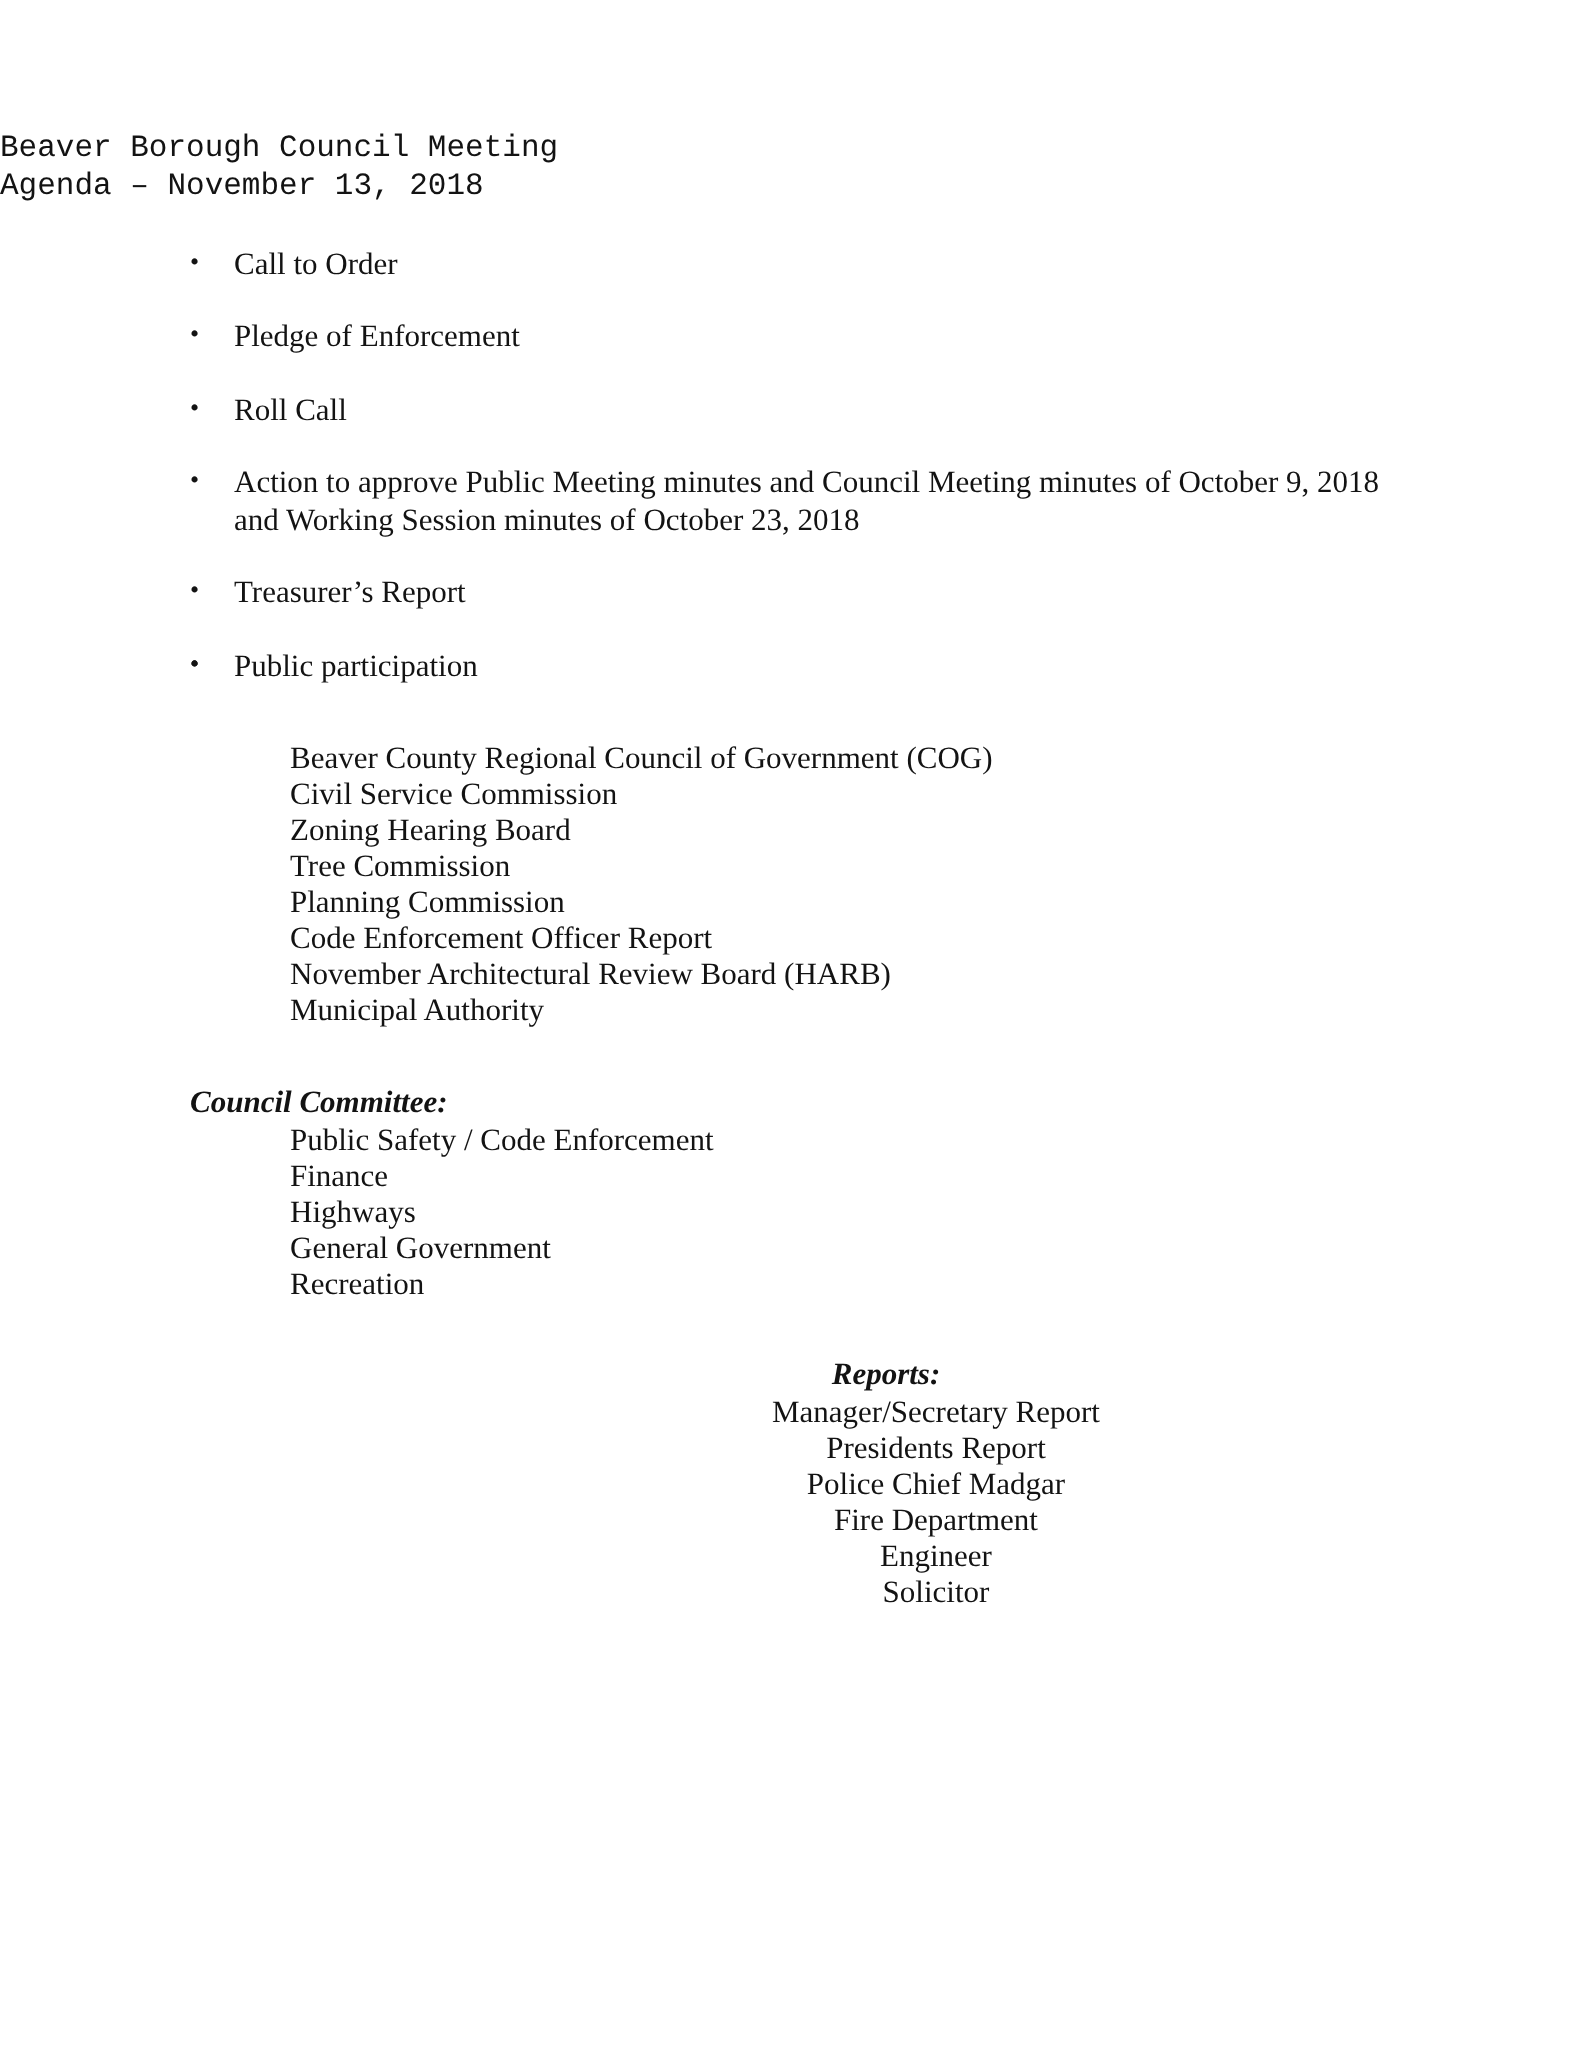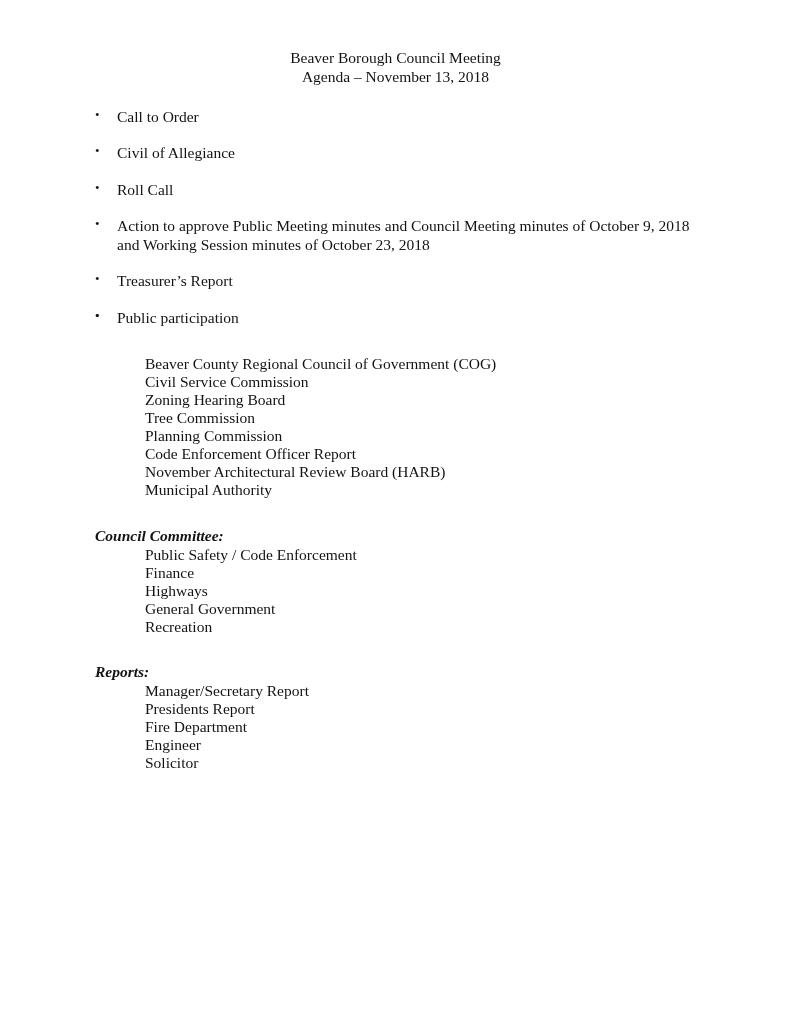--- a/index.html
+++ b/index.html
@@ -11,24 +11,25 @@
   .page {
     position: relative;
     width: 791px;
     height: 1024px;
     background: #ffffff;
     overflow: hidden;
     font-size: 15.5px;
     line-height: 1.22;
   }
   .doc-title {
-    padding-top: 49px;
-    text-align: center;
+    padding-top: 65px;
+    text-align: left;
     font-size: 15.5px;
     line-height: 1.22;
+    font-family: Liberation Mono, monospace;
   }
   .bullet-list {
     list-style: none;
     margin-top: 21px;
     margin-left: 95px;
     width: 605px;
   }
   .bullet-list li {
     position: relative;
     padding-left: 22px;
@@ -53,35 +54,35 @@
     margin-bottom: 0;
   }
   .section-items {
     list-style: none;
     margin-left: 50px;
   }
   .section-items li {
     line-height: 1.165;
   }
   .gap-council { margin-top: 28px; }
-  .gap-reports { margin-top: 27px; }
+  .gap-reports { margin-top: 27px; text-align: center; }
 </style>
 </head>
 <body>
 
 <div class="page">
 
   <div class="doc-title">
     <div>Beaver Borough Council Meeting</div>
     <div>Agenda – November 13, 2018</div>
   </div>
 
   <ul class="bullet-list">
       <li><span class="bullet">•</span><span>Call to Order</span></li>
-      <li><span class="bullet">•</span><span>Civil of Allegiance</span></li>
+      <li><span class="bullet">•</span><span>Pledge of Enforcement</span></li>
       <li><span class="bullet">•</span><span>Roll Call</span></li>
       <li><span class="bullet">•</span><span>Action to approve Public Meeting minutes and Council Meeting minutes of October 9, 2018 and Working Session minutes of October 23, 2018</span></li>
       <li><span class="bullet">•</span><span>Treasurer’s Report</span></li>
       <li><span class="bullet">•</span></li>
       <li><span class="bullet">•</span><span>Public participation</span></li>
     </ul>
 
   <div class="section">
     <ul class="section-items">
         <li>Beaver County Regional Council of Government (COG)</li>
@@ -104,19 +105,20 @@
         <li>General Government</li>
         <li>Recreation</li>
       </ul>
   </div>
 
   <div class="section gap-reports">
     <div class="section-heading">Reports:</div>
     <ul class="section-items">
         <li>Manager/Secretary Report</li>
         <li>Presidents Report</li>
+        <li>Police Chief Madgar</li>
         <li>Fire Department</li>
         <li>Engineer</li>
         <li>Solicitor</li>
       </ul>
   </div>
 
 </div>
 
 </body></html>

